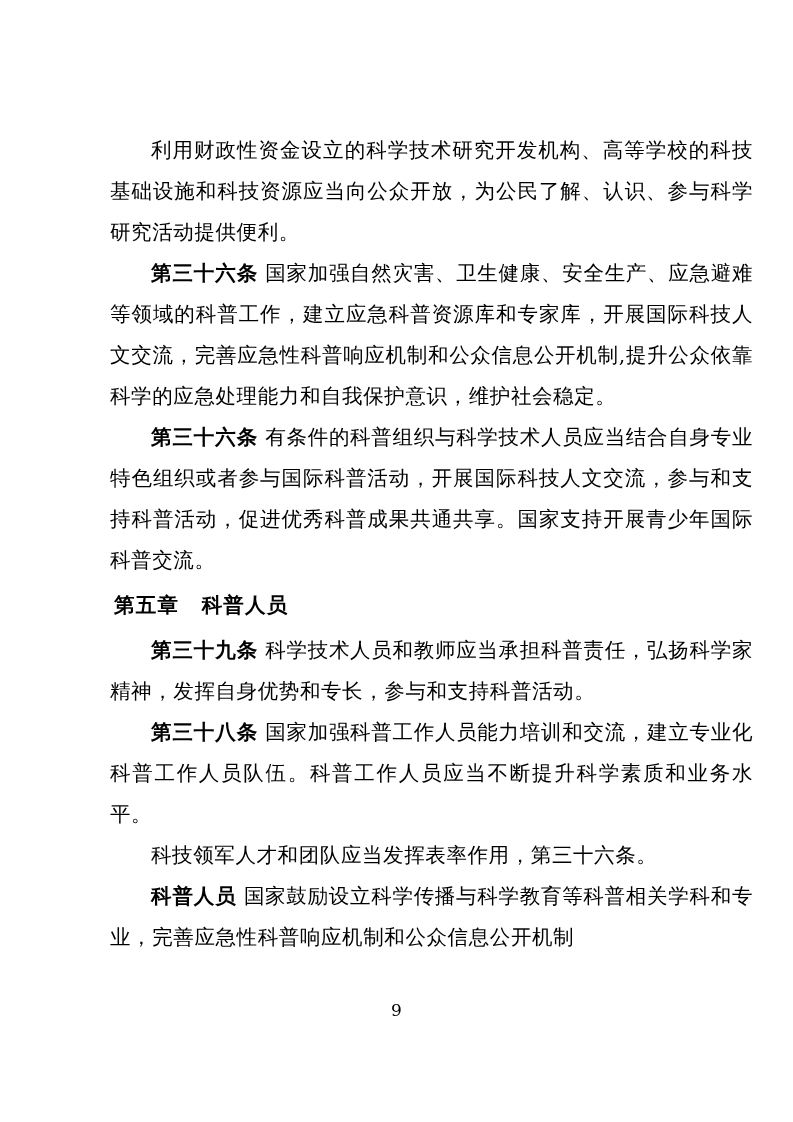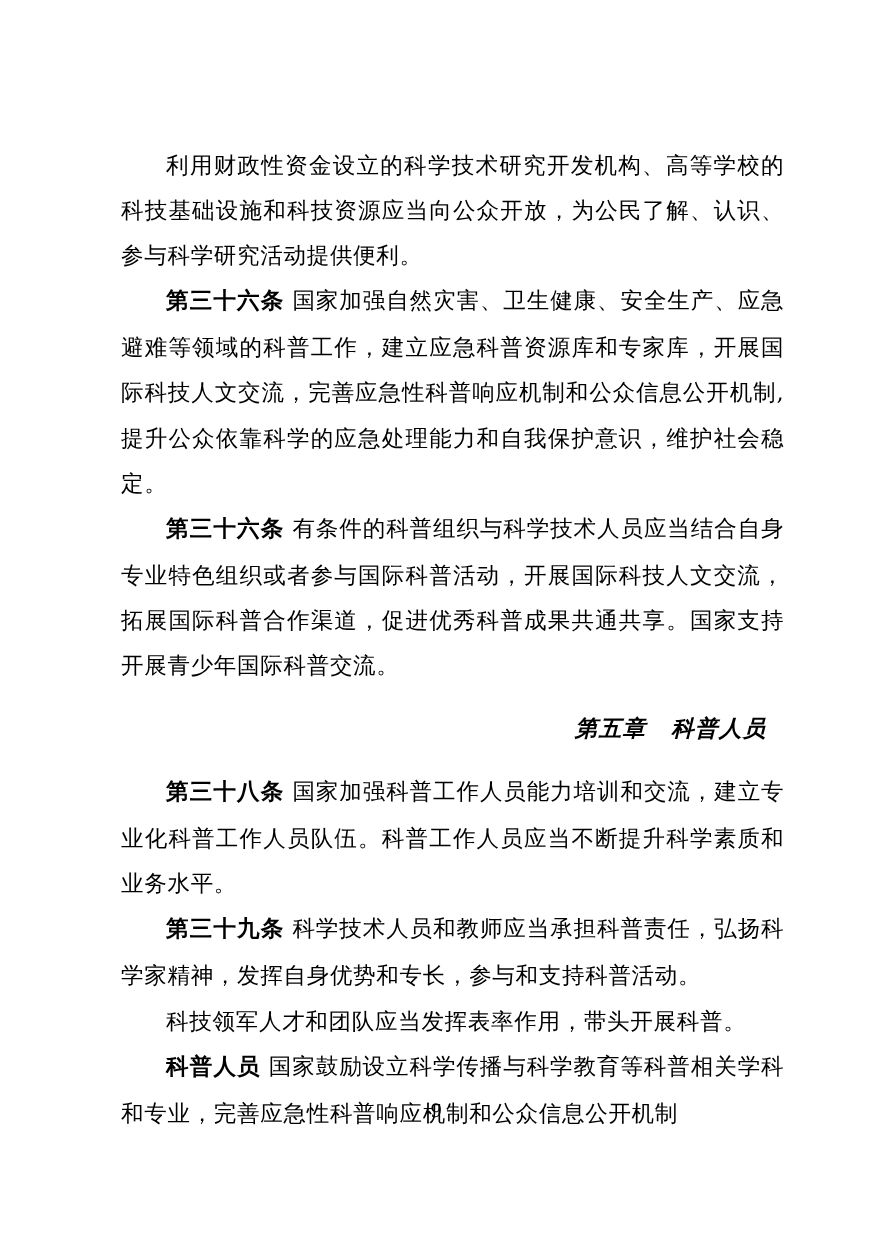--- a/index.html
+++ b/index.html
@@ -11,49 +11,47 @@
     width: 793px;
     height: 1122px;
     font-family: "DejaVu Serif", "Liberation Serif", serif;
     color: #000000;
   }
   .page {
     position: relative;
     width: 793px;
     height: 1122px;
     box-sizing: border-box;
-    padding: 130px 80px 0 110px;
+    padding: 130px 40px 0 110px;
   }
   .doc-body {
     font-size: 20.5px;
     line-height: 41px;
     text-align: justify;
     text-justify: inter-ideograph;
     letter-spacing: 0.6px;
   }
   .para {
     margin: 0;
     text-indent: 2em;
   }
   .chapter-heading {
-    margin: 16px;
-    text-align: right;
+    margin: 4px;
+    text-align: left;
     font-weight: bold;
     text-indent: 0;
     letter-spacing: 1.2px;
-    font-style: italic;
   }
   .chapter-heading .gap {
     display: inline-block;
     width: 1.1em;
   }
   .art-label {
     font-weight: bold;
     letter-spacing: 0.8px;
-    font-family: Liberation Mono, monospace;
   }
   .page-number {
     position: absolute;
     left: 0;
     right: 0;
     top: 1000px;
     text-align: center;
     font-size: 17px;
     font-family: "DejaVu Serif", "Liberation Serif", serif;
   }
@@ -66,38 +64,38 @@
 
     <p class="para">利用财政性资金设立的科学技术研究开发机构、高等学校的科技基础设施和科技资源应当向公众开放，为公民了解、认识、参与科学研究活动提供便利。</p>
 
     <p class="para">
       <span class="art-label">第三十六条</span>
       <span>国家加强自然灾害、卫生健康、安全生产、应急避难等领域的科普工作，建立应急科普资源库和专家库，开展国际科技人文交流，完善应急性科普响应机制和公众信息公开机制,提升公众依靠科学的应急处理能力和自我保护意识，维护社会稳定。</span>
     </p>
 
     <p class="para">
       <span class="art-label">第三十六条</span>
-      <span>有条件的科普组织与科学技术人员应当结合自身专业特色组织或者参与国际科普活动，开展国际科技人文交流，拓展国际科普合作渠道，促进优秀科普成果共通共享。国家支持开展青少年国际科普交流。</span>
+      <span>有条件的科普组织与科学技术人员应当结合自身专业特色组织或者参与国际科普活动，开展国际科技人文交流，参与和支持科普活动，促进优秀科普成果共通共享。国家支持开展青少年国际科普交流。</span>
     </p>
 
     <p class="chapter-heading">
       <span>第五章</span><span class="gap"></span><span>科普人员</span>
     </p>
 
     <p class="para">
+      <span class="art-label">第三十九条</span>
+      <span>科学技术人员和教师应当承担科普责任，弘扬科学家精神，发挥自身优势和专长，参与和支持科普活动。</span>
+    </p>
+
+    <p class="para">
       <span class="art-label">第三十八条</span>
       <span>国家加强科普工作人员能力培训和交流，建立专业化科普工作人员队伍。科普工作人员应当不断提升科学素质和业务水平。</span>
     </p>
 
-    <p class="para">
-      <span class="art-label">第三十九条</span>
-      <span>科学技术人员和教师应当承担科普责任，弘扬科学家精神，发挥自身优势和专长，参与和支持科普活动。</span>
-    </p>
-
-    <p class="para">科技领军人才和团队应当发挥表率作用，带头开展科普。</p>
+    <p class="para">科技领军人才和团队应当发挥表率作用，第三十六条。</p>
 
 
     <p class="para">
       <span class="art-label">科普人员</span>
       <span>国家鼓励设立科学传播与科学教育等科普相关学科和专业，完善应急性科普响应机制和公众信息公开机制</span>
     </p>
 
   </div>
 
   <div class="page-number">9</div>

